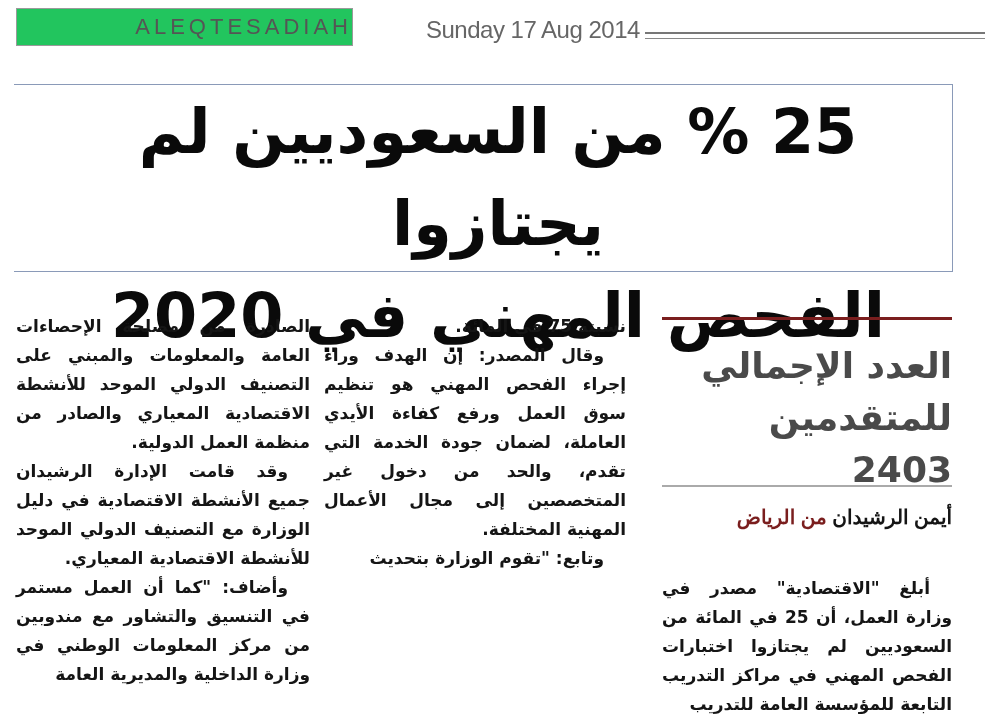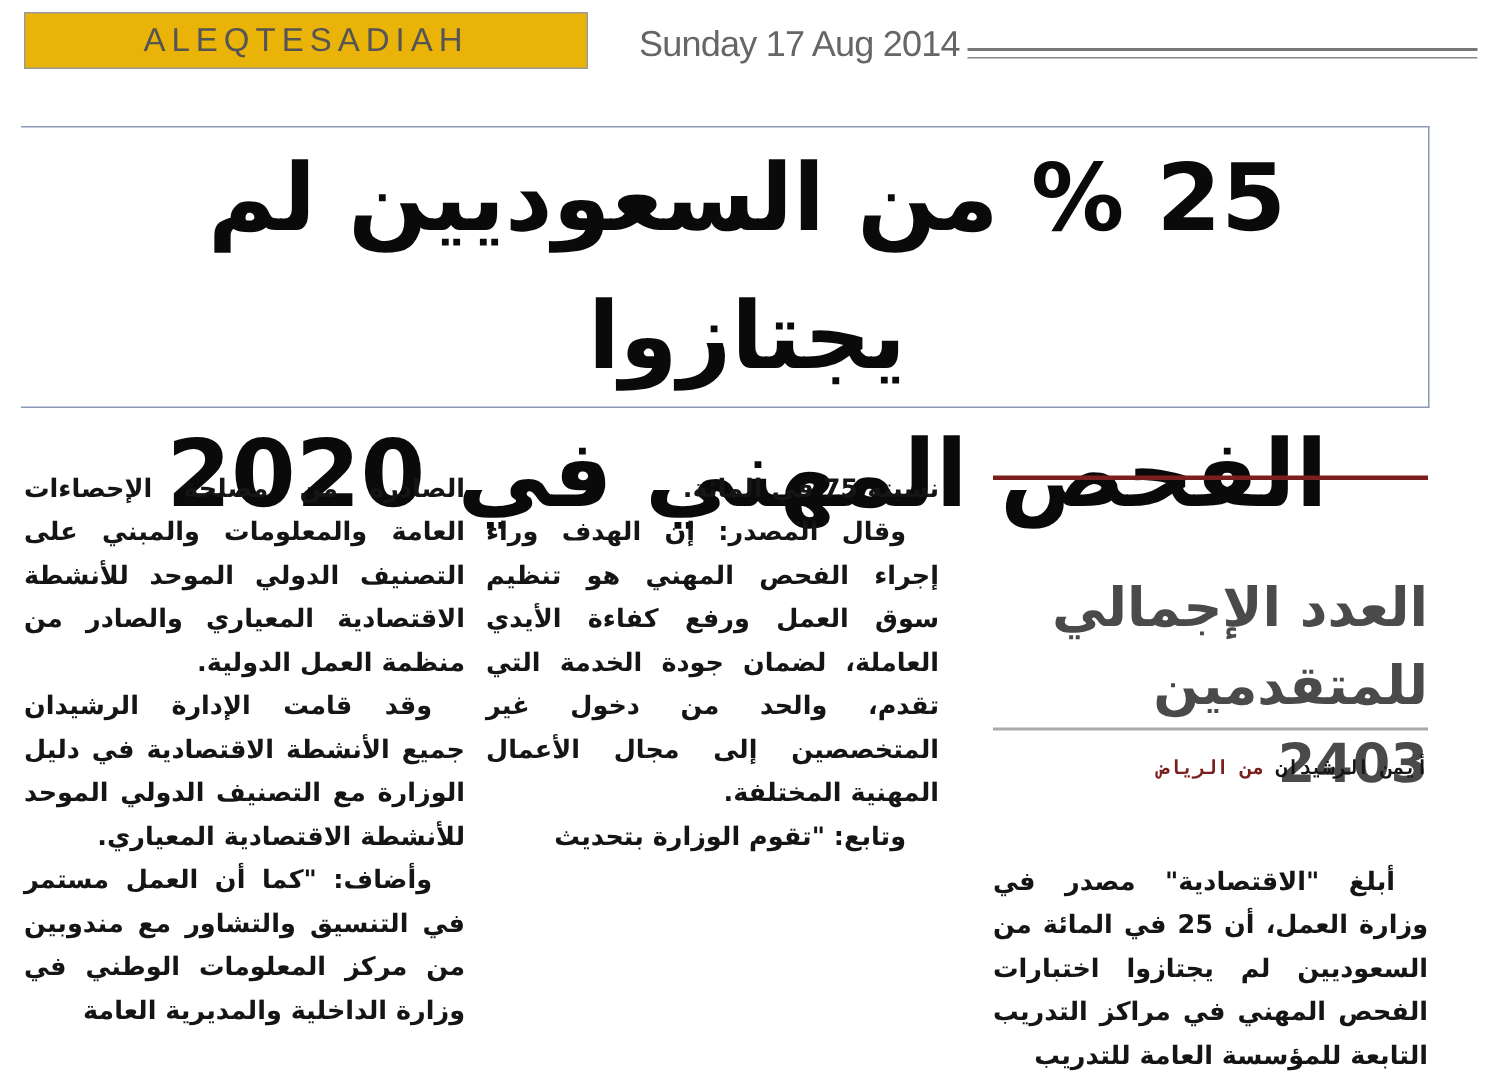--- a/index.html
+++ b/index.html
@@ -1,22 +1,22 @@
 <!DOCTYPE html>
 <html><head>
 <meta charset="utf-8">
 <style>
   * { margin: 0; padding: 0; box-sizing: border-box; }
   html, body { width: 1000px; height: 720px; overflow: hidden; background: #ffffff; }
   body { position: relative; font-family: "DejaVu Sans", sans-serif; color: #111; }
 
   .masthead-box {
-    position: absolute; left: 16px; top: 8px; width: 376px; height: 38px;
-    border: 1px solid #9a9a9a; background: #eab308;
-    display: flex; align-items: center; justify-content: center;
+    position: absolute; left: 16px; top: 8px; width: 337px; height: 38px;
+    border: 1px solid #9a9a9a; background: #22c55e;
+    display: flex; align-items: center; justify-content: flex-end;
   }
   .masthead-box span {
     font-family: "Liberation Sans", sans-serif; font-size: 22px; letter-spacing: 4px; color: #555;
   }
   .dateline {
     position: absolute; left: 382px; top: 16px;
     font-family: "Liberation Sans", sans-serif; font-size: 24px; color: #666; letter-spacing: -0.5px; margin-left: 44px;
   }
   .date-rule {
     position: absolute; left: 645px; top: 32px; width: 340px; height: 8px;
@@ -43,27 +43,27 @@
   .col p { margin: 0; }
   .col p.indent { text-indent: 22px; }
   .col-left { left: 16px; top: 312px; width: 294px; }
   .col-mid { left: 324px; top: 312px; width: 302px; }
   .col-right { left: 662px; top: 574px; width: 290px; }
 
   .sidebar-rule-top { position: absolute; left: 662px; top: 317px; width: 290px; height: 3px; background: #7a1e1e; }
   .sidebar-title {
     position: absolute; left: 662px; top: 340px; width: 290px;
     direction: rtl; text-align: right;
-    font-family: "DejaVu Sans", sans-serif; font-weight: bold; font-size: 36px; line-height: 52px; color: #4a4a4a; margin-top: 40px;
+    font-family: "DejaVu Sans", sans-serif; font-weight: bold; font-size: 36px; line-height: 52px; color: #4a4a4a;
   }
   .sidebar-rule-mid { position: absolute; left: 662px; top: 485px; width: 290px; height: 2px; background: #aaa; }
   .byline {
     position: absolute; left: 662px; top: 505px; width: 290px;
     direction: rtl; text-align: right;
-    font-family: Liberation Mono, monospace; font-weight: bold; font-size: 13px; color: #151515;
+    font-family: Liberation Sans, sans-serif; font-weight: bold; font-size: 20px; color: #151515;
   }
   .byline .loc { color: #7a1e1e; }
 </style>
 </head>
 <body>
 
 <div class="masthead-box">
   <span>ALEQTESADIAH</span>
 </div>
 <div class="dateline">Sunday 17 Aug 2014</div>

